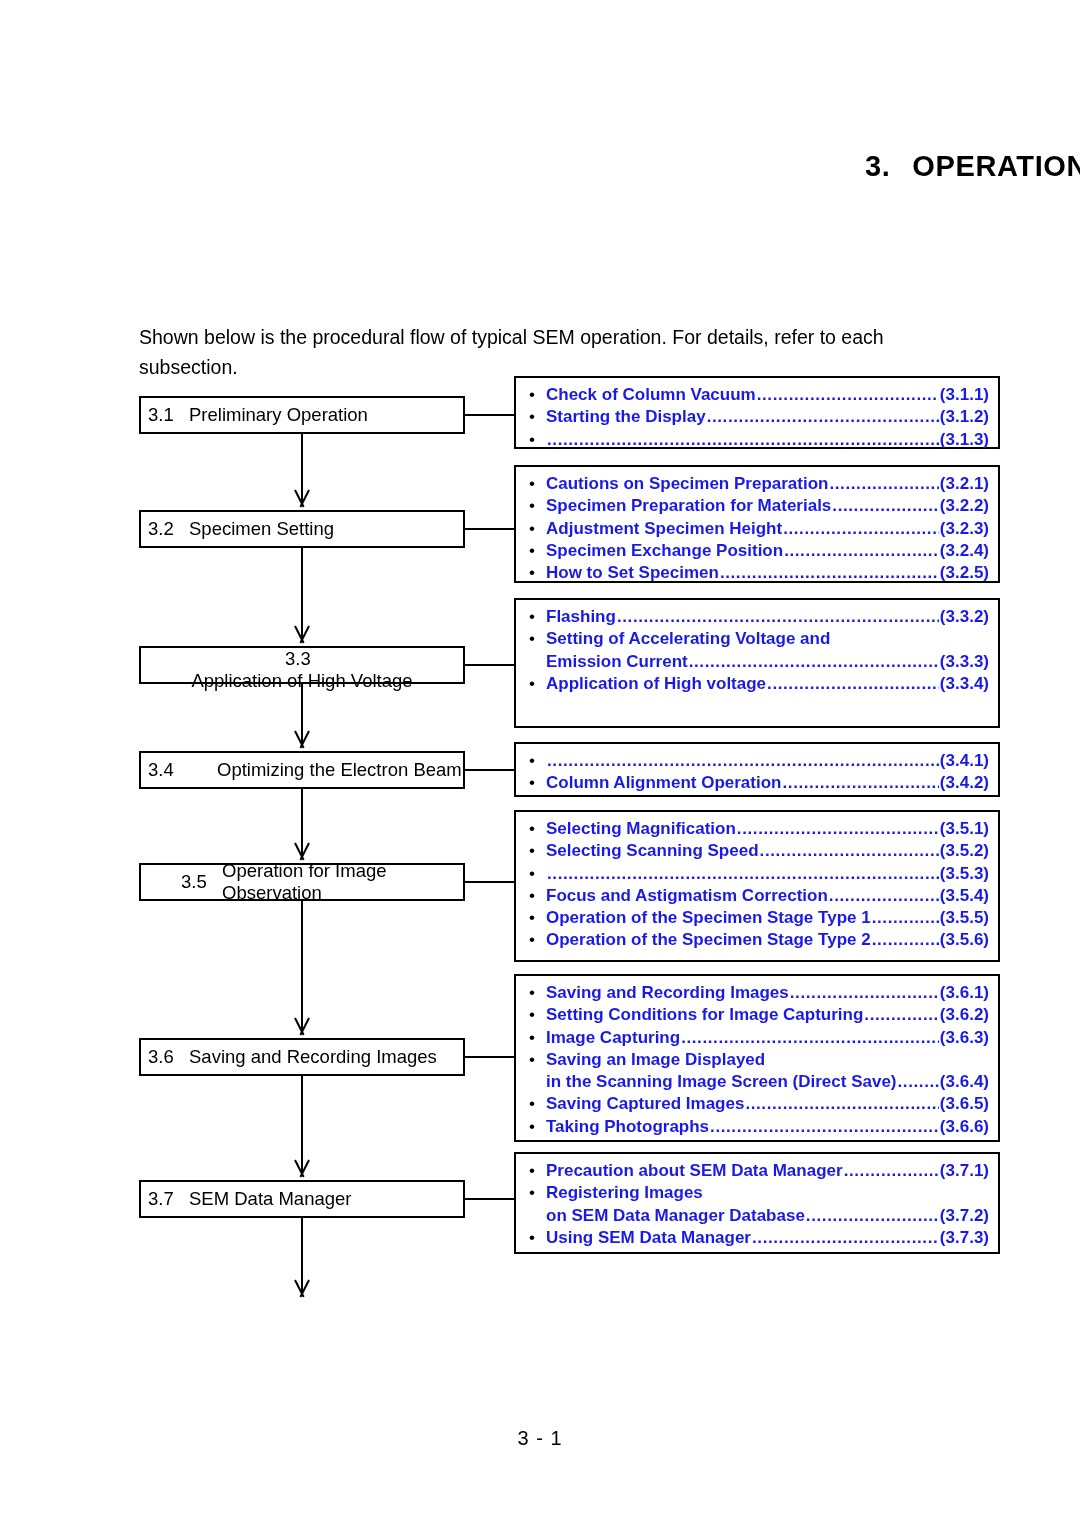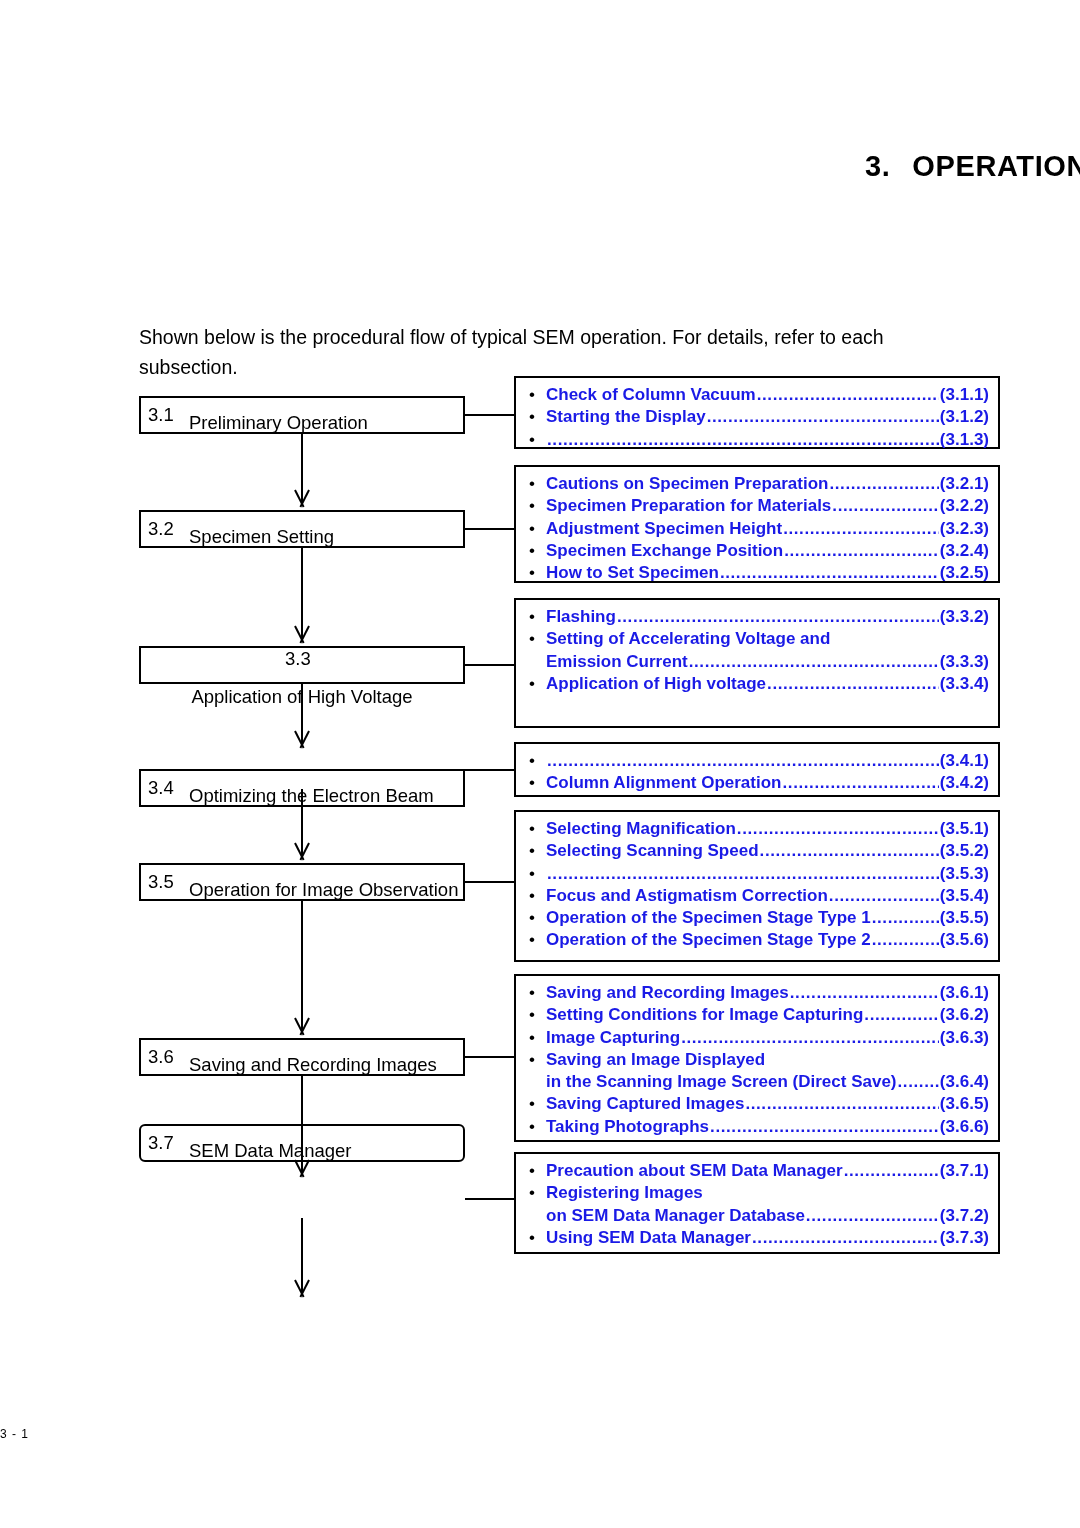--- a/index.html
+++ b/index.html
@@ -54,21 +54,21 @@
     display: flex;
     align-items: center;
     font-size: 18.5px;
   }
   .flow-box .bn {
     width: 48px;
     padding-left: 7px;
     box-sizing: border-box;
     flex: 0 0 auto;
   }
-  .flow-box .bl { flex: 1 1 auto; margin-top: 16px; }
+  .flow-box .bl { flex: 1 1 auto; }
 
   
   .v-line {
     position: absolute;
     width: 2px;
     background: #000;
   }
   
   .arrow-head {
     position: absolute;
@@ -150,22 +150,22 @@
     margin: 0 1px;
   }
   .entry .eref { flex: 0 0 auto; }
 
   
   .footer {
     position: absolute;
     left: 0;
     top: 1427px;
     width: 1080px;
-    text-align: left;
-    font-size: 12px;
+    text-align: center;
+    font-size: 20px;
     letter-spacing: 1px;
   }
 </style>
 </head>
 <body>
 
 <div class="page">
 
   <div class="chapter-title">
     <span class="num">3.</span><span>OPERATION</span>
@@ -179,33 +179,33 @@
         <span class="bl">Preliminary Operation</span>
       </div>
       <div class="flow-box" style="top: 510px;">
         <span class="bn">3.2</span>
         <span class="bl">Specimen Setting</span>
       </div>
       <div class="flow-box" style="top: 646px; flex-direction: column;">
         <span class="bn">3.3</span>
         <span class="bl">Application of High Voltage</span>
       </div>
-      <div class="flow-box" style="top: 769px;">
+      <div class="flow-box" style="top: 751px; gap: 28px;">
         <span class="bn">3.4</span>
         <span class="bl">Optimizing the Electron Beam</span>
       </div>
-      <div class="flow-box" style="top: 863px;">
+      <div class="flow-box" style="top: 863px; padding-left: 33px;">
         <span class="bn">3.5</span>
         <span class="bl">Operation for Image Observation</span>
       </div>
       <div class="flow-box" style="top: 1038px;">
         <span class="bn">3.6</span>
         <span class="bl">Saving and Recording Images</span>
       </div>
-      <div class="flow-box" style="top: 1124px; border-radius: 6px;">
+      <div class="flow-box" style="top: 1180px;">
         <span class="bn">3.7</span>
         <span class="bl">SEM Data Manager</span>
       </div>
       <div class="v-line" style="left: 301px; top: 434px; height: 70px;"></div>
       <div class="arrow-head" style="left: 292px; top: 490px;"></div>
       <div class="v-line" style="left: 301px; top: 548px; height: 92px;"></div>
       <div class="arrow-head" style="left: 292px; top: 626px;"></div>
       <div class="v-line" style="left: 301px; top: 684px; height: 61px;"></div>
       <div class="arrow-head" style="left: 292px; top: 731px;"></div>
       <div class="v-line" style="left: 301px; top: 789px; height: 68px;"></div>

